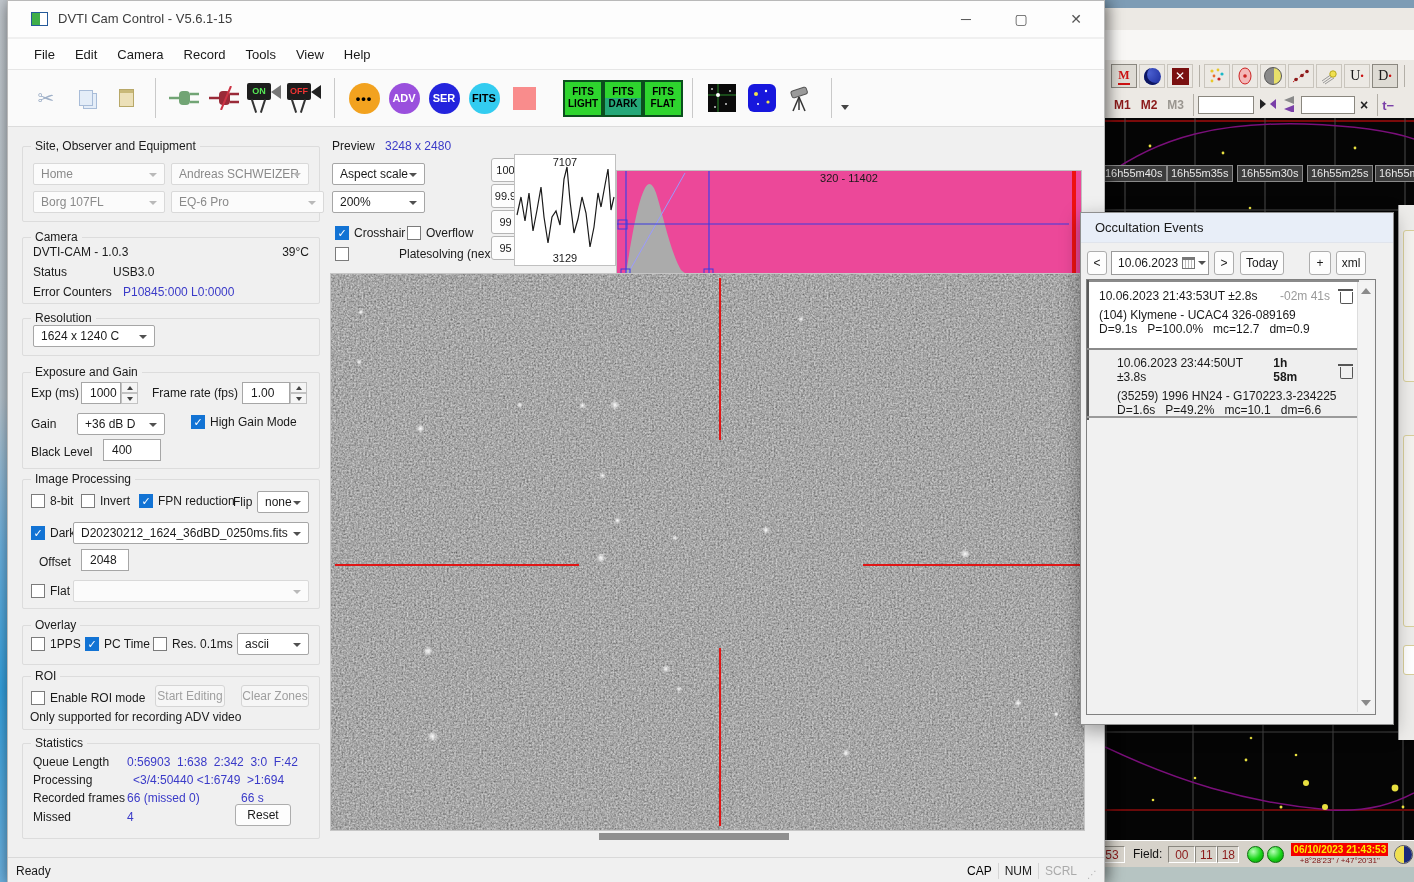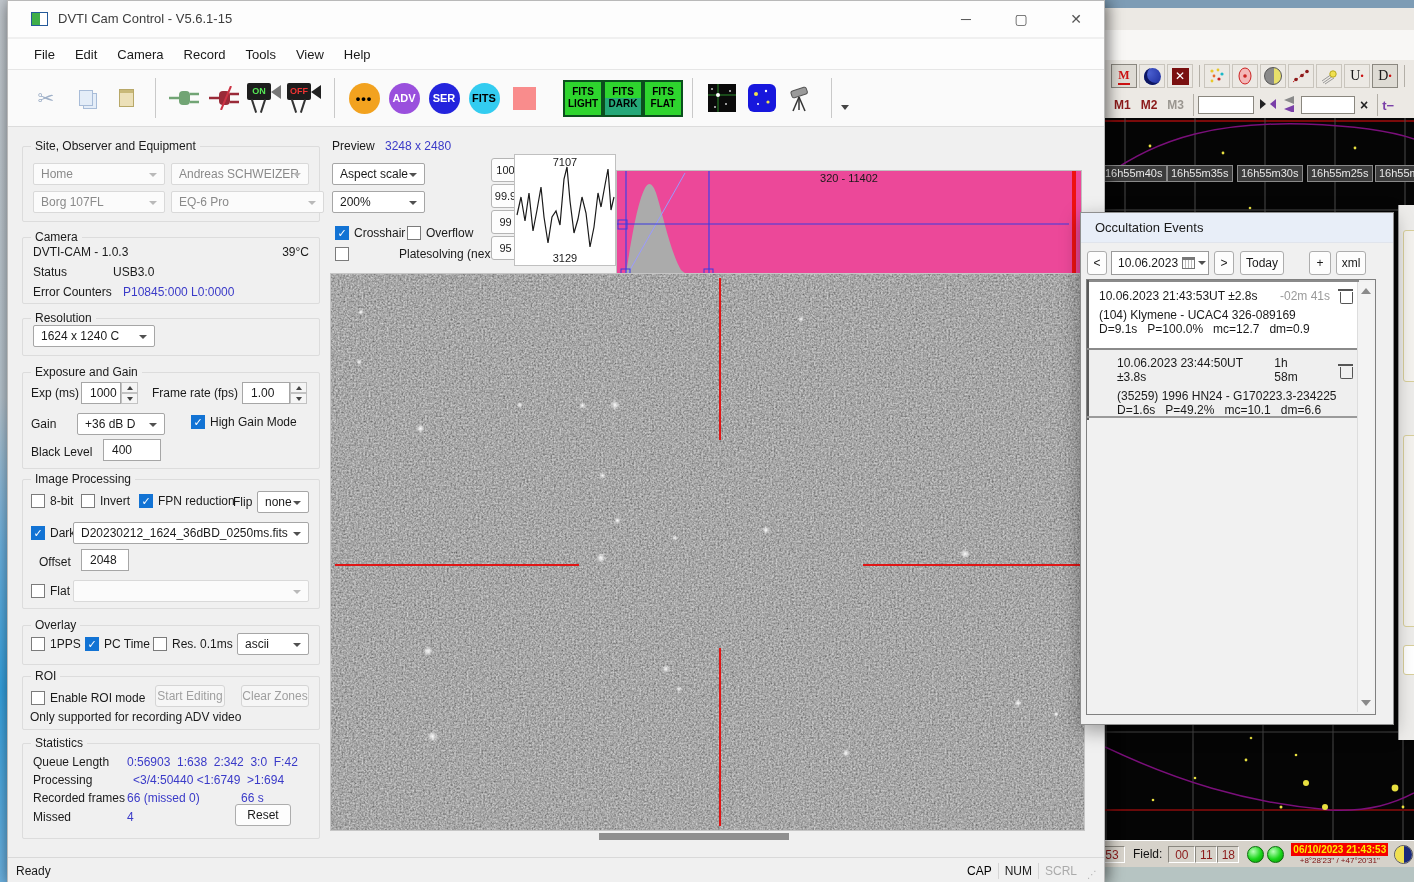--- a/index.html
+++ b/index.html
@@ -644,21 +644,21 @@
       </div>
       <div style="margin-top:5px;">(104) Klymene - UCAC4 326-089169</div>
       <div class="pre">D=9.1s   P=100.0%   mc=12.7   dm=0.9</div>
     </div>
 
     <span class="abs" style="left:0;top:68px;width:272px;height:2px;background:#8a8a8a;"></span>
 
     <div class="evcard" style="top:70px;height:66px;background:#efefef;padding-left:28px;">
       <div class="evtop">
         <span>10.06.2023 23:44:50UT ±3.8s</span>
-        <span style="margin-left:auto;font-weight:normal;margin-right:24px;">1h 58m</span>
+        <span style="margin-left:auto;font-weight:bold;margin-right:24px;">1h 58m</span>
         <span class="trash">
             <b></b>
             <i></i>
           </span>
       </div>
       <div style="margin-top:5px;">(35259) 1996 HN24 - G170223.3-234225</div>
       <div class="pre">D=1.6s   P=49.2%   mc=10.1   dm=6.6</div>
     </div>
 
     <span class="abs" style="left:0;top:136px;width:272px;height:2px;background:#9a9a9a;"></span>

